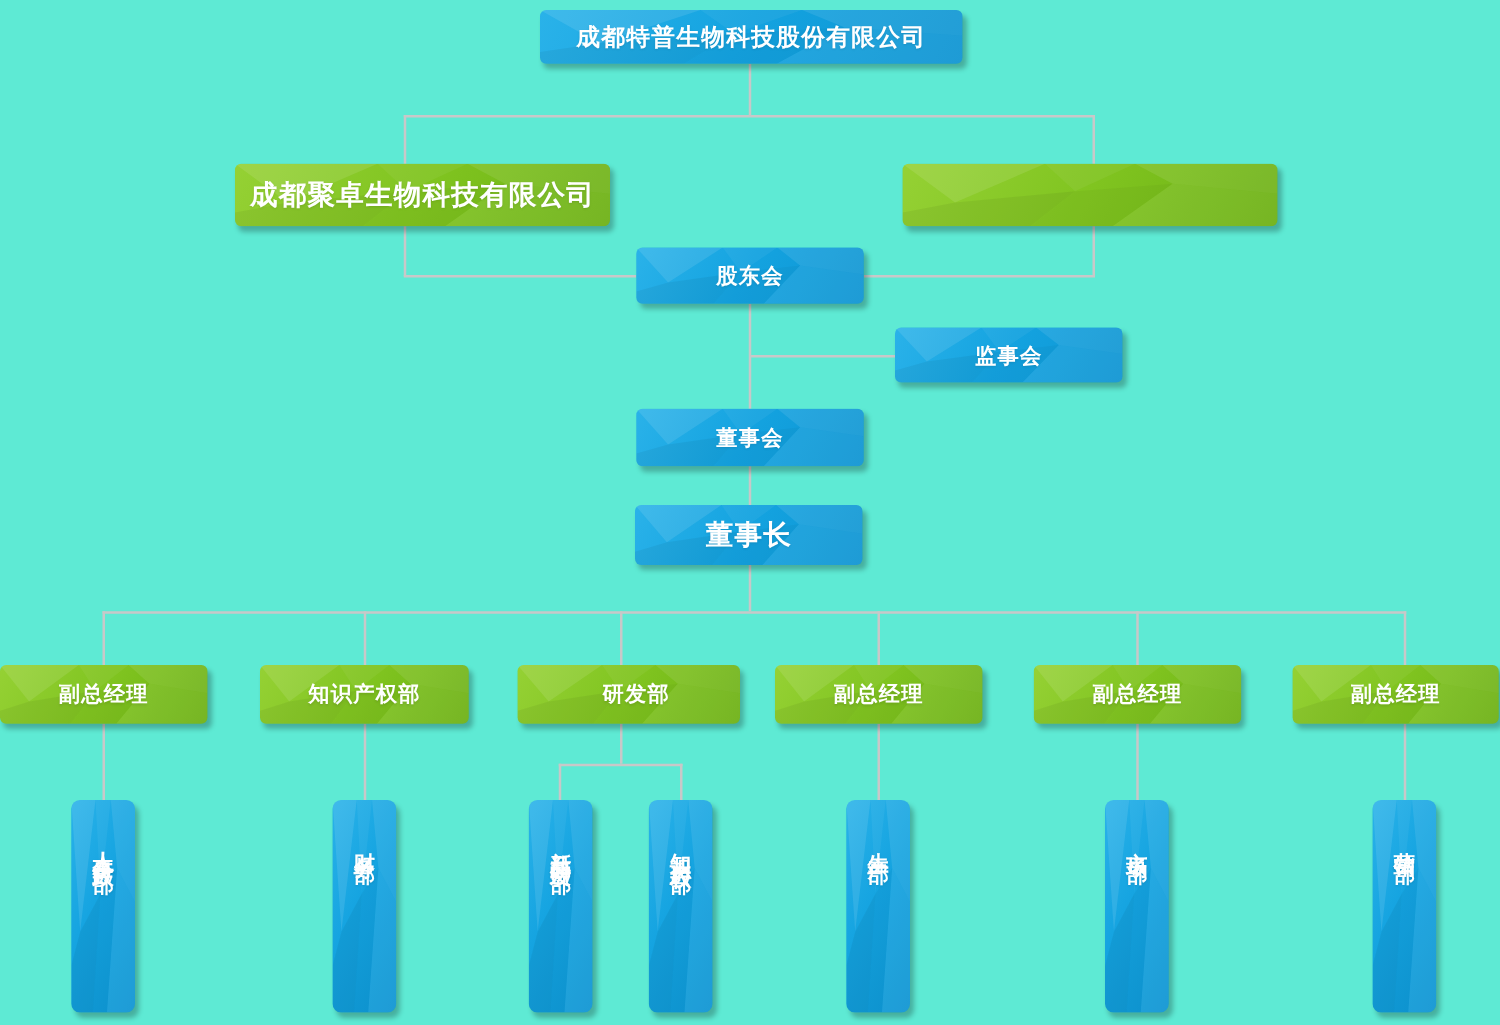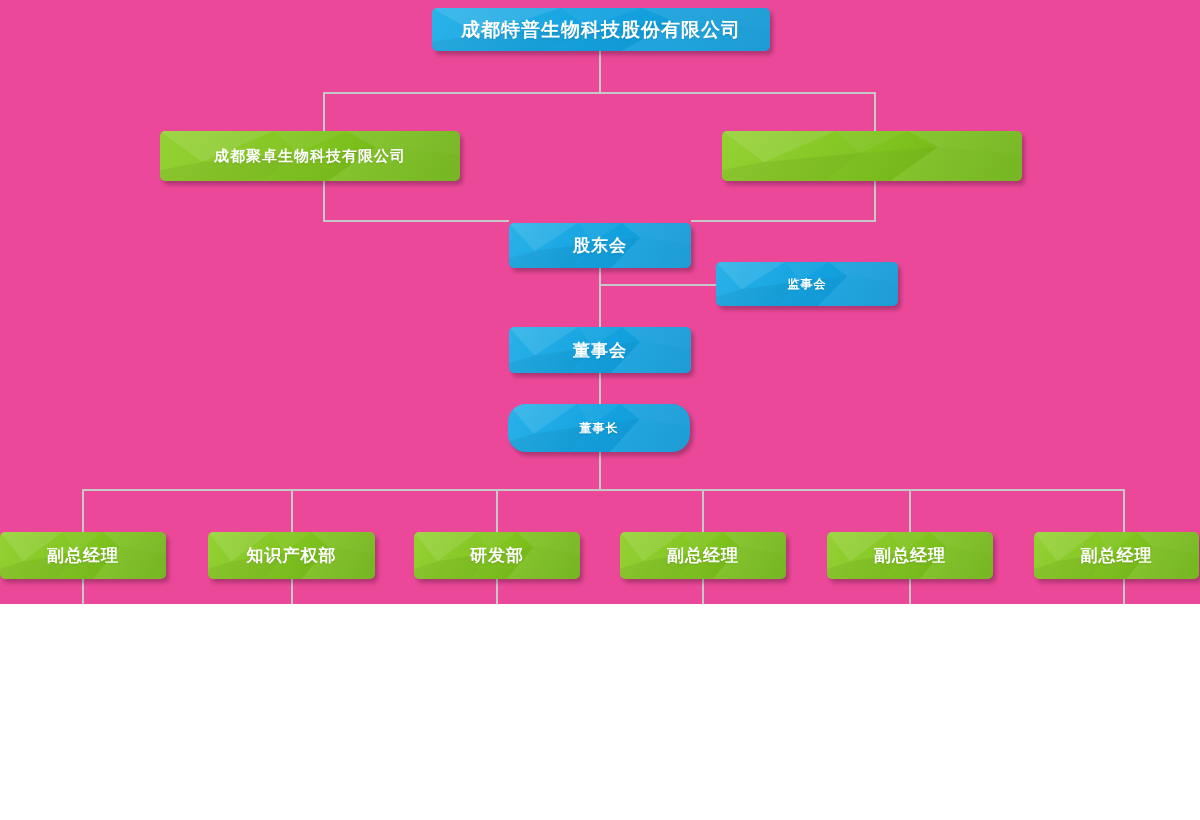--- a/index.html
+++ b/index.html
@@ -3,22 +3,22 @@
 <meta charset="utf-8">
 <style>
   html, body {
     margin: 0; padding: 0;
     width: 1200px; height: 820px;
     background: #ffffff;
     font-family: "Liberation Sans", "DejaVu Sans", sans-serif;
   }
   .canvas {
     position: relative;
-    width: 1200px; height: 604px;
-    background: #ec4899;
+    width: 1200px; height: 820px;
+    background: #5eead4;
     overflow: hidden;
   }
   .line {
     position: absolute;
     background-color: var(--line, #c8c8c8);
   }
   .node {
     position: absolute;
     border-radius: 5px;
     display: flex;
@@ -96,21 +96,21 @@
             <polygon points="0,0 38,0 14,62" fill="rgba(255,255,255,0.10)"></polygon>
             <polygon points="38,0 62,0 46,44" fill="rgba(255,255,255,0.05)"></polygon>
             <polygon points="62,0 100,0 100,48 72,32" fill="rgba(255,255,255,0.09)"></polygon>
             <polygon points="14,62 46,44 34,100 0,100 0,78" fill="rgba(0,0,0,0.05)"></polygon>
             <polygon points="72,32 100,48 100,100 56,100" fill="rgba(255,255,255,0.07)"></polygon>
             <polygon points="46,44 72,32 56,100 34,100" fill="rgba(0,0,0,0.03)"></polygon>
           </svg>
         </span>
         <span class="label">成都特普生物科技股份有限公司</span>
       </div>
-      <div class="node green" style="left: 160px; top: 131px; width: 300px; height: 50px; font-size: 15px;">
+      <div class="node green" style="left: 188px; top: 131px; width: 300px; height: 50px; font-size: 22px;">
         <span class="facets">
           <svg viewBox="0 0 100 100" preserveAspectRatio="none" aria-hidden="true">
             <polygon points="0,0 38,0 14,62" fill="rgba(255,255,255,0.10)"></polygon>
             <polygon points="38,0 62,0 46,44" fill="rgba(255,255,255,0.05)"></polygon>
             <polygon points="62,0 100,0 100,48 72,32" fill="rgba(255,255,255,0.09)"></polygon>
             <polygon points="14,62 46,44 34,100 0,100 0,78" fill="rgba(0,0,0,0.05)"></polygon>
             <polygon points="72,32 100,48 100,100 56,100" fill="rgba(255,255,255,0.07)"></polygon>
             <polygon points="46,44 72,32 56,100 34,100" fill="rgba(0,0,0,0.03)"></polygon>
           </svg>
         </span>
@@ -121,34 +121,34 @@
           <svg viewBox="0 0 100 100" preserveAspectRatio="none" aria-hidden="true">
             <polygon points="0,0 38,0 14,62" fill="rgba(255,255,255,0.10)"></polygon>
             <polygon points="38,0 62,0 46,44" fill="rgba(255,255,255,0.05)"></polygon>
             <polygon points="62,0 100,0 100,48 72,32" fill="rgba(255,255,255,0.09)"></polygon>
             <polygon points="14,62 46,44 34,100 0,100 0,78" fill="rgba(0,0,0,0.05)"></polygon>
             <polygon points="72,32 100,48 100,100 56,100" fill="rgba(255,255,255,0.07)"></polygon>
             <polygon points="46,44 72,32 56,100 34,100" fill="rgba(0,0,0,0.03)"></polygon>
           </svg>
         </span>
       </div>
-      <div class="node blue" style="left: 509px; top: 198px; width: 182px; height: 45px; font-size: 17px; margin-top: 25px;">
+      <div class="node blue" style="left: 509px; top: 198px; width: 182px; height: 45px; font-size: 17px;">
         <span class="facets">
           <svg viewBox="0 0 100 100" preserveAspectRatio="none" aria-hidden="true">
             <polygon points="0,0 38,0 14,62" fill="rgba(255,255,255,0.10)"></polygon>
             <polygon points="38,0 62,0 46,44" fill="rgba(255,255,255,0.05)"></polygon>
             <polygon points="62,0 100,0 100,48 72,32" fill="rgba(255,255,255,0.09)"></polygon>
             <polygon points="14,62 46,44 34,100 0,100 0,78" fill="rgba(0,0,0,0.05)"></polygon>
             <polygon points="72,32 100,48 100,100 56,100" fill="rgba(255,255,255,0.07)"></polygon>
             <polygon points="46,44 72,32 56,100 34,100" fill="rgba(0,0,0,0.03)"></polygon>
           </svg>
         </span>
         <span class="label">股东会</span>
       </div>
-      <div class="node blue" style="left: 716px; top: 262px; width: 182px; height: 44px; font-size: 12px;">
+      <div class="node blue" style="left: 716px; top: 262px; width: 182px; height: 44px; font-size: 17px;">
         <span class="facets">
           <svg viewBox="0 0 100 100" preserveAspectRatio="none" aria-hidden="true">
             <polygon points="0,0 38,0 14,62" fill="rgba(255,255,255,0.10)"></polygon>
             <polygon points="38,0 62,0 46,44" fill="rgba(255,255,255,0.05)"></polygon>
             <polygon points="62,0 100,0 100,48 72,32" fill="rgba(255,255,255,0.09)"></polygon>
             <polygon points="14,62 46,44 34,100 0,100 0,78" fill="rgba(0,0,0,0.05)"></polygon>
             <polygon points="72,32 100,48 100,100 56,100" fill="rgba(255,255,255,0.07)"></polygon>
             <polygon points="46,44 72,32 56,100 34,100" fill="rgba(0,0,0,0.03)"></polygon>
           </svg>
         </span>
@@ -160,21 +160,21 @@
             <polygon points="0,0 38,0 14,62" fill="rgba(255,255,255,0.10)"></polygon>
             <polygon points="38,0 62,0 46,44" fill="rgba(255,255,255,0.05)"></polygon>
             <polygon points="62,0 100,0 100,48 72,32" fill="rgba(255,255,255,0.09)"></polygon>
             <polygon points="14,62 46,44 34,100 0,100 0,78" fill="rgba(0,0,0,0.05)"></polygon>
             <polygon points="72,32 100,48 100,100 56,100" fill="rgba(255,255,255,0.07)"></polygon>
             <polygon points="46,44 72,32 56,100 34,100" fill="rgba(0,0,0,0.03)"></polygon>
           </svg>
         </span>
         <span class="label">董事会</span>
       </div>
-      <div class="node blue" style="left: 508px; top: 404px; width: 182px; height: 48px; font-size: 12px; border-radius: 18px;">
+      <div class="node blue" style="left: 508px; top: 404px; width: 182px; height: 48px; font-size: 22px;">
         <span class="facets">
           <svg viewBox="0 0 100 100" preserveAspectRatio="none" aria-hidden="true">
             <polygon points="0,0 38,0 14,62" fill="rgba(255,255,255,0.10)"></polygon>
             <polygon points="38,0 62,0 46,44" fill="rgba(255,255,255,0.05)"></polygon>
             <polygon points="62,0 100,0 100,48 72,32" fill="rgba(255,255,255,0.09)"></polygon>
             <polygon points="14,62 46,44 34,100 0,100 0,78" fill="rgba(0,0,0,0.05)"></polygon>
             <polygon points="72,32 100,48 100,100 56,100" fill="rgba(255,255,255,0.07)"></polygon>
             <polygon points="46,44 72,32 56,100 34,100" fill="rgba(0,0,0,0.03)"></polygon>
           </svg>
         </span>
@@ -199,21 +199,21 @@
             <polygon points="0,0 38,0 14,62" fill="rgba(255,255,255,0.10)"></polygon>
             <polygon points="38,0 62,0 46,44" fill="rgba(255,255,255,0.05)"></polygon>
             <polygon points="62,0 100,0 100,48 72,32" fill="rgba(255,255,255,0.09)"></polygon>
             <polygon points="14,62 46,44 34,100 0,100 0,78" fill="rgba(0,0,0,0.05)"></polygon>
             <polygon points="72,32 100,48 100,100 56,100" fill="rgba(255,255,255,0.07)"></polygon>
             <polygon points="46,44 72,32 56,100 34,100" fill="rgba(0,0,0,0.03)"></polygon>
           </svg>
         </span>
         <span class="label">知识产权部</span>
       </div>
-      <div class="node green" style="left: 414px; top: 532px; width: 166px; height: 47px; font-size: 17px;">
+      <div class="node green" style="left: 414px; top: 532px; width: 166px; height: 47px; font-size: 17px; padding-left: 12px;">
         <span class="facets">
           <svg viewBox="0 0 100 100" preserveAspectRatio="none" aria-hidden="true">
             <polygon points="0,0 38,0 14,62" fill="rgba(255,255,255,0.10)"></polygon>
             <polygon points="38,0 62,0 46,44" fill="rgba(255,255,255,0.05)"></polygon>
             <polygon points="62,0 100,0 100,48 72,32" fill="rgba(255,255,255,0.09)"></polygon>
             <polygon points="14,62 46,44 34,100 0,100 0,78" fill="rgba(0,0,0,0.05)"></polygon>
             <polygon points="72,32 100,48 100,100 56,100" fill="rgba(255,255,255,0.07)"></polygon>
             <polygon points="46,44 72,32 56,100 34,100" fill="rgba(0,0,0,0.03)"></polygon>
           </svg>
         </span>

